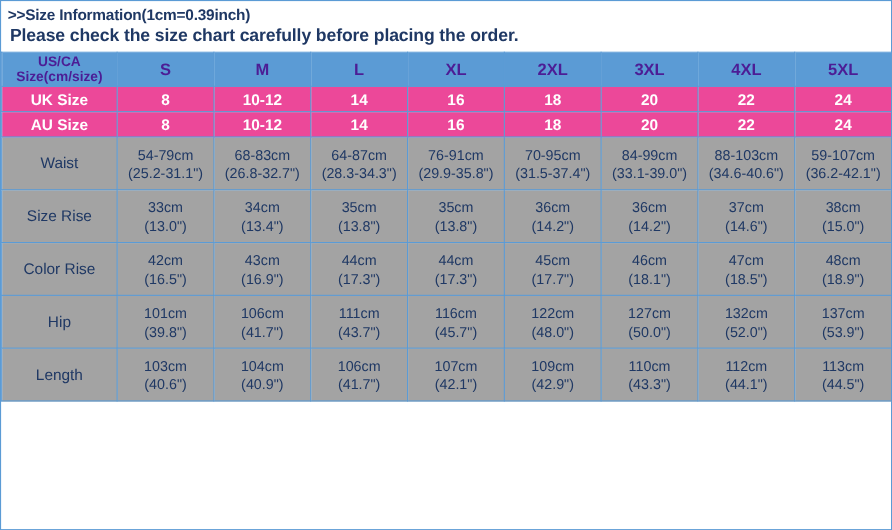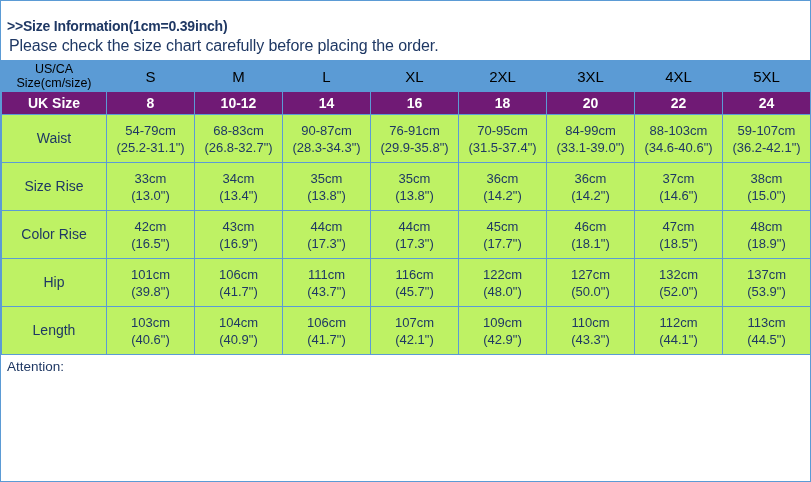--- a/index.html
+++ b/index.html
@@ -18,67 +18,67 @@
     height: 482px;
     box-sizing: border-box;
     border: 1px solid #5b9bd5;
     background: #ffffff;
     position: relative;
   }
   .header-line1 {
     font-size: 14px;
     font-weight: bold;
     color: #1f3864;
-    padding: 17px 0 2px 6px;
+    padding: 4px 0 2px 6px;
     letter-spacing: -0.2px;
   }
   .header-line2 {
     font-size: 16px;
-    font-weight: normal;
+    font-weight: bold;
     color: #1f3864;
     padding: 1px 0 5px 8px;
     letter-spacing: -0.1px;
   }
   table.size-table {
     border-collapse: collapse;
     width: 809px;
     table-layout: fixed;
   }
   table.size-table td {
     border: 1px solid #5b9bd5;
     text-align: center;
     vertical-align: middle;
     font-size: 13px;
     color: #1f3864;
   }
   tr.head-row td {
     background: #5b9bd5;
-    color: #000000;
-    font-weight: normal;
+    color: #4c1d95;
+    font-weight: bold;
     font-size: 15px;
     height: 21px;
     padding: 1px 0;
   }
   tr.head-row td.rowlabel {
     font-size: 12.5px;
     line-height: 14px;
   }
   tr.head-row td.rowlabel .l1,
   tr.head-row td.rowlabel .l2 {
     display: block;
   }
   tr.sub-row td {
-    background: #701a75;
+    background: #ec4899;
     color: #ffffff;
     font-weight: bold;
     font-size: 14px;
     height: 20px;
   }
   tr.data-row td {
-    background: #bef264;
+    background: #a3a3a3;
     height: 45px;
     font-size: 13px;
     line-height: 17px;
   }
   tr.data-row td.rowlabel {
     font-size: 14px;
     text-align: center;
     font-weight: normal;
   }
   .cell-main, .cell-sub {
@@ -134,33 +134,44 @@
         <td>UK Size</td>
         <td>8</td>
         <td>10-12</td>
         <td>14</td>
         <td>16</td>
         <td>18</td>
         <td>20</td>
         <td>22</td>
         <td>24</td>
       </tr>
+      <tr class="sub-row">
+        <td>AU Size</td>
+        <td>8</td>
+        <td>10-12</td>
+        <td>14</td>
+        <td>16</td>
+        <td>18</td>
+        <td>20</td>
+        <td>22</td>
+        <td>24</td>
+      </tr>
 
       <tr class="data-row">
         <td class="rowlabel">Waist</td>
         <td>
           <span class="cell-main">54-79cm</span>
           <span class="cell-sub">(25.2-31.1")</span>
         </td>
         <td>
           <span class="cell-main">68-83cm</span>
           <span class="cell-sub">(26.8-32.7")</span>
         </td>
         <td>
-          <span class="cell-main">90-87cm</span>
+          <span class="cell-main">64-87cm</span>
           <span class="cell-sub">(28.3-34.3")</span>
         </td>
         <td>
           <span class="cell-main">76-91cm</span>
           <span class="cell-sub">(29.9-35.8")</span>
         </td>
         <td>
           <span class="cell-main">70-95cm</span>
           <span class="cell-sub">(31.5-37.4")</span>
         </td>
@@ -318,16 +329,15 @@
         </td>
         <td>
           <span class="cell-main">113cm</span>
           <span class="cell-sub">(44.5")</span>
         </td>
       </tr>
     </tbody>
   </table>
 
   <div class="note">
-    <div>Attention:</div>
   </div>
 
 </div>
 
 </body></html>

